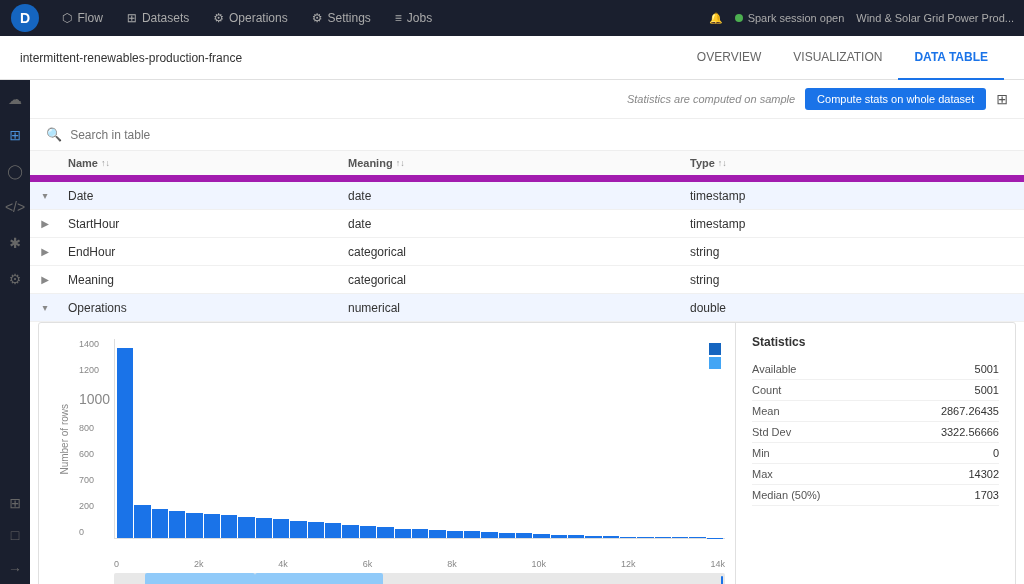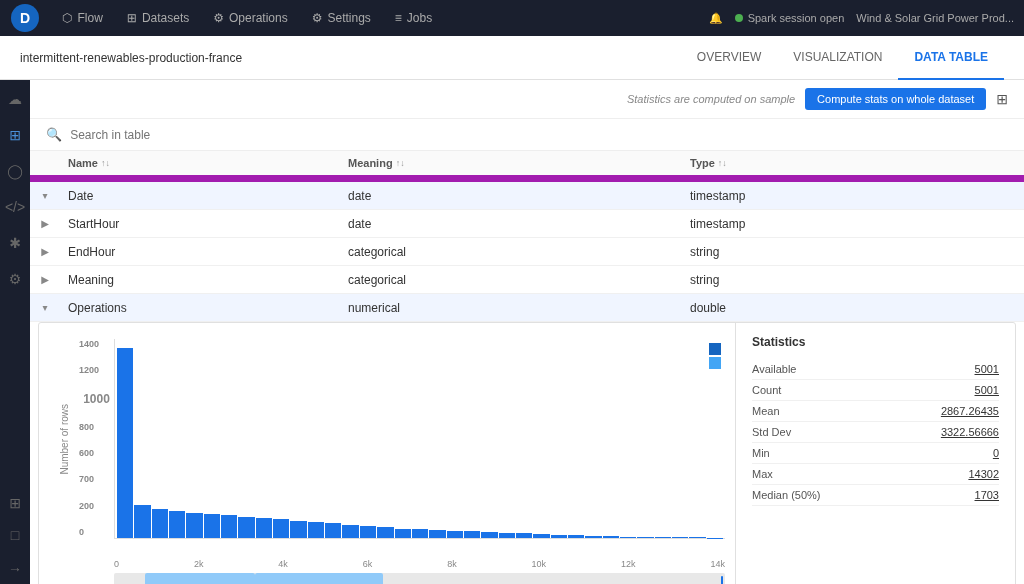--- a/index.html
+++ b/index.html
@@ -53,21 +53,21 @@
     .td { padding: 5px 8px; font-size: 12px; color: #333; }
     .expand-icon { color: #888; font-size: 10px; cursor: pointer; text-align: center; }
 
     
     .chart-section { border: 1px solid #e0e0e0; margin: 0 8px 4px 8px; border-radius: 3px; display: flex; overflow: hidden; flex-shrink: 0; }
     .chart-area { flex: 1; padding: 16px 10px 10px 10px; position: relative; }
     .stats-panel { width: 280px; padding: 12px 16px; border-left: 1px solid #e0e0e0; flex-shrink: 0; }
     .stats-title { font-size: 12px; font-weight: 600; color: #333; margin-bottom: 10px; }
     .stat-row { display: flex; justify-content: space-between; padding: 4px 0; border-bottom: 1px solid #f0f0f0; font-size: 11px; }
     .stat-label { color: #555; font-weight: 500; }
-    .stat-value { color: #333; text-decoration: underline; }
+    .stat-value { color: #333; }
 
     .scroll-content { overflow-y: auto; flex: 1; }
   </style>
 </head>
 <body>
 
 <div class="top-nav">
   <div class="logo">
     <svg width="30" height="30" viewBox="0 0 30 30">
       <circle cx="15" cy="15" r="14" fill="#1565c0"></circle>
@@ -201,24 +201,24 @@
       <div class="chart-section">
         <div class="chart-area">
           <div style="position:relative; height:230px;">
 
             <div style="position:absolute; left:0; top:0; bottom:30px; width:30px; display:flex; align-items:center; justify-content:center;">
               <span style="font-size:10px; color:#888; writing-mode:vertical-rl; transform:rotate(180deg); white-space:nowrap;">Number of rows</span>
             </div>
 
             <div style="position:absolute; left:30px; right:0; top:0; bottom:30px; display:flex;">
 
-              <div style="width:35px; display:flex; flex-direction:column; justify-content:space-between; padding-bottom:2px;font-weight:bold;">
+              <div style="width:35px; display:flex; flex-direction:column; justify-content:space-between; padding-bottom:2px;">
                 <span style="font-size:9px;color:#888;">1400</span>
                 <span style="font-size:9px;color:#888;">1200</span>
-                <span style="font-size:12px;color:#888;text-align:center;">1000</span>
+                <span style="font-size:14px;color:#888;">1000</span>
                 <span style="font-size:9px;color:#888;">800</span>
                 <span style="font-size:9px;color:#888;">600</span>
                 <span style="font-size:9px;color:#888;">700</span>
                 <span style="font-size:9px;color:#888;">200</span>
                 <span style="font-size:9px;color:#888;">0</span>
               </div>
 
               <div style="flex:1; position:relative; border-left:1px solid #ddd; border-bottom:1px solid #ddd;">
                 <div id="bars-render" style="display:flex; align-items:flex-end; height:100%; gap:1px; padding:0 2px;">
                     <div style="flex: 1 1 0%; background: rgb(26, 115, 232); height: 95.3333%; min-width: 6px; max-width: 18px;"></div>

